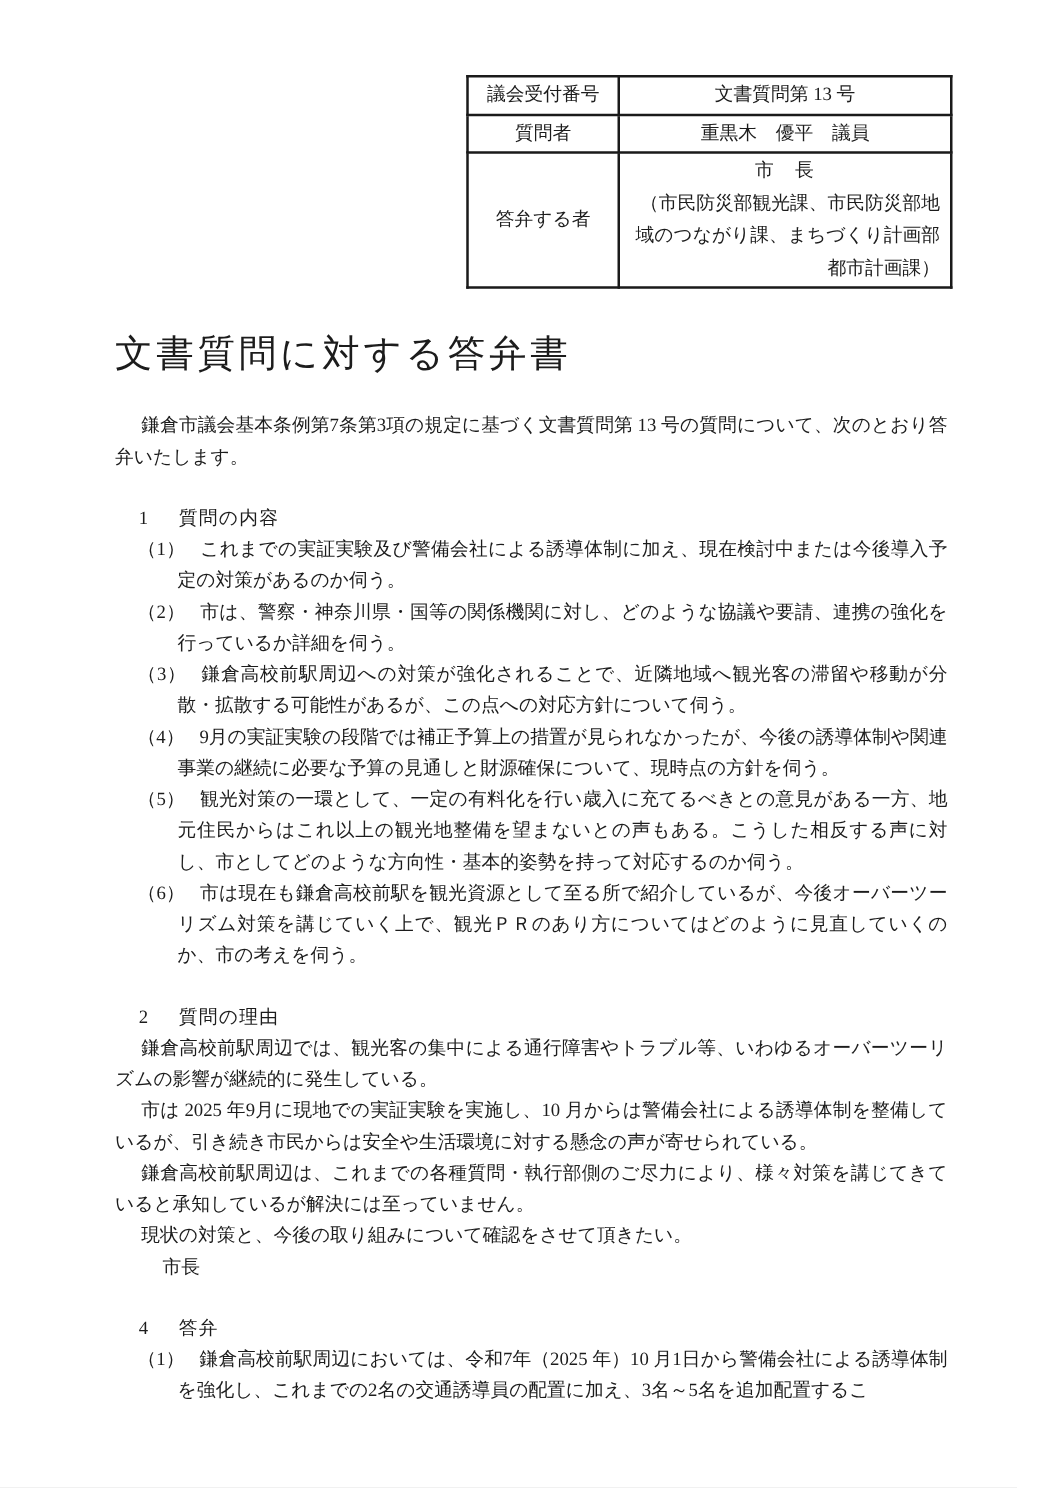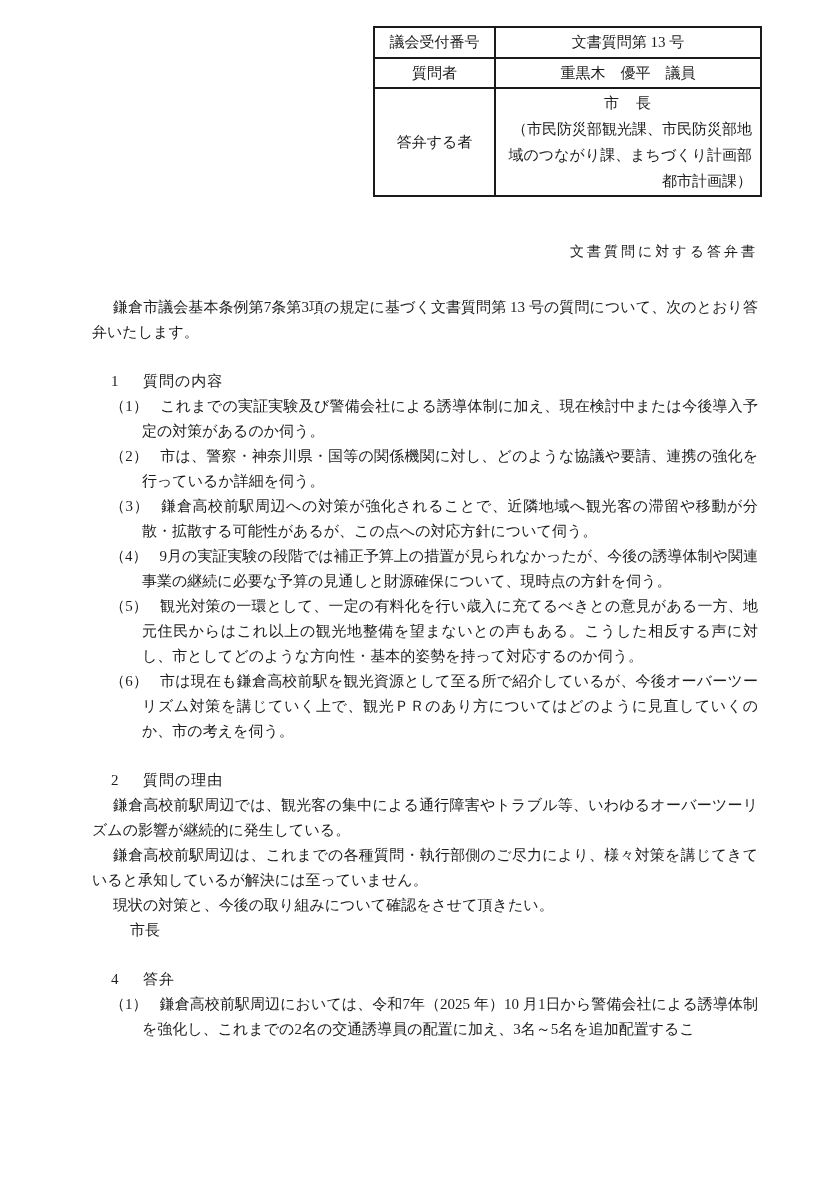--- a/index.html
+++ b/index.html
@@ -6,21 +6,21 @@
   .page {
     position:relative;
     width:840px; height:1190px;
     margin:0 auto;
     background:#ffffff;
     color:#1c1c1c;
     font-family:"Liberation Serif","DejaVu Serif",serif;
     font-size:15px;
     line-height:25px;
     box-sizing:border-box;
-    padding:26px 82px 0 92px;
+    padding:60px 82px 0 92px;
     overflow:hidden;
   }
 
   
   table.meta {
     border-collapse:collapse;
     margin-left:281px;
     table-layout:fixed;
     width:389px;
   }
@@ -34,22 +34,22 @@
   tr.meta-row-1 td { height:27px; }
   tr.meta-row-2 td { height:26px; }
   tr.meta-row-3 td { height:102px; }
   .responder-cell { line-height:26px; padding:4px 10px; }
   .responder-main { display:block; letter-spacing:1px; }
   .responder-sub  { display:block; text-align:right; }
 
   
   .doc-title {
     margin-top:40px;
-    text-align:right;
-    font-size:14px;
+    text-align:left;
+    font-size:30px;
     line-height:30px;
     letter-spacing:3px;
     font-family:Liberation Mono, monospace;
   }
   .intro {
     margin:28px 0 0 0;
     text-indent:1.4em;
     text-align:justify;
   }
   .sec-head { margin:24px 0 0 19px; }
@@ -107,20 +107,21 @@
   <p class="q-item"><span class="q-marker">（2）</span><span>市は、警察・神奈川県・国等の関係機関に対し、どのような協議や要請、連携の強化を行っているか詳細を伺う。</span></p>
   <p class="q-item"><span class="q-marker">（3）</span><span>鎌倉高校前駅周辺への対策が強化されることで、近隣地域へ観光客の滞留や移動が分散・拡散する可能性があるが、この点への対応方針について伺う。</span></p>
   <p class="q-item"><span class="q-marker">（4）</span><span>9月の実証実験の段階では補正予算上の措置が見られなかったが、今後の誘導体制や関連事業の継続に必要な予算の見通しと財源確保について、現時点の方針を伺う。</span></p>
   <p class="q-item"><span class="q-marker">（5）</span><span>観光対策の一環として、一定の有料化を行い歳入に充てるべきとの意見がある一方、地元住民からはこれ以上の観光地整備を望まないとの声もある。こうした相反する声に対し、市としてどのような方向性・基本的姿勢を持って対応するのか伺う。</span></p>
   <p class="q-item"><span class="q-marker">（6）</span><span>市は現在も鎌倉高校前駅を観光資源として至る所で紹介しているが、今後オーバーツーリズム対策を講じていく上で、観光ＰＲのあり方についてはどのように見直していくのか、市の考えを伺う。</span></p>
 
   <div class="sec-head">
     <span class="sec-num">2</span><span class="sec-label">質問の理由</span>
   </div>
   <p class="para">鎌倉高校前駅周辺では、観光客の集中による通行障害やトラブル等、いわゆるオーバーツーリズムの影響が継続的に発生している。</p>
+  <p class="para">市は 2025 年9月に現地での実証実験を実施し、10 月からは警備会社による誘導体制を整備しているが、引き続き市民からは安全や生活環境に対する懸念の声が寄せられている。</p>
   <p class="para">鎌倉高校前駅周辺は、これまでの各種質問・執行部側のご尽力により、様々対策を講じてきていると承知しているが解決には至っていません。</p>
   <p class="para">現状の対策と、今後の取り組みについて確認をさせて頂きたい。</p>
 
   <p class="s3-body">市長</p>
 
   <div class="sec-head">
     <span class="sec-num">4</span><span class="sec-label">答弁</span>
   </div>
   <p class="q-item"><span class="q-marker">（1）</span><span>鎌倉高校前駅周辺においては、令和7年（2025 年）10 月1日から警備会社による誘導体制を強化し、これまでの2名の交通誘導員の配置に加え、3名～5名を追加配置するこ</span></p>
 

